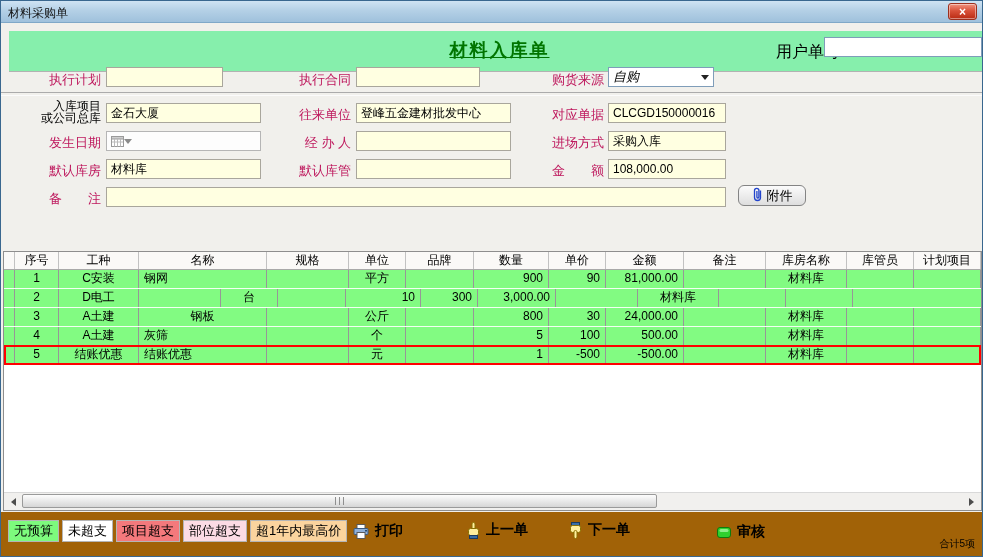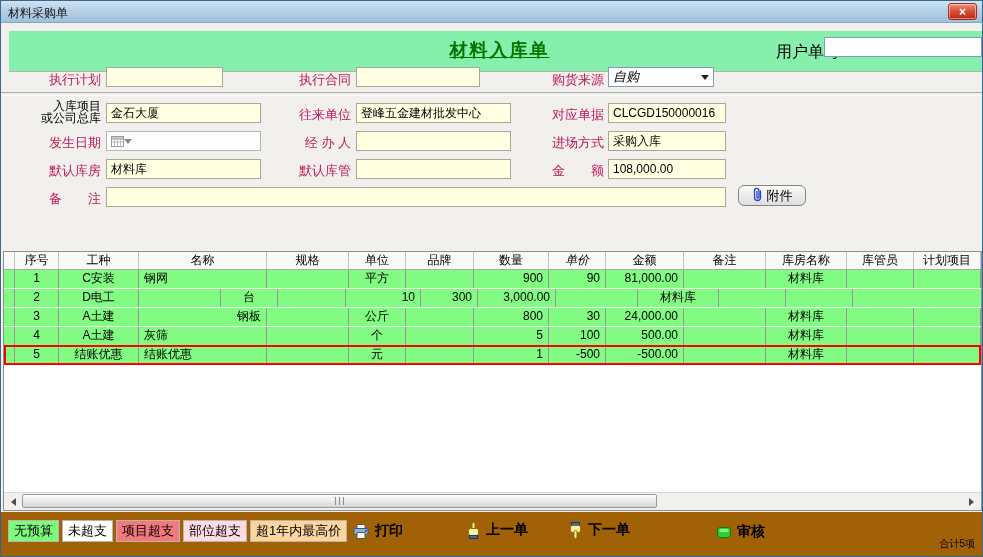--- a/index.html
+++ b/index.html
@@ -125,21 +125,21 @@
   <div class="grid">
     <div class="hrow">
         <div class="hcell" style="width: 11px;"></div>
         <div class="hcell" style="width: 44px;">序号</div>
         <div class="hcell" style="width: 80px;">工种</div>
         <div class="hcell" style="width: 128px;">名称</div>
         <div class="hcell" style="width: 82px;">规格</div>
         <div class="hcell" style="width: 57px;">单位</div>
         <div class="hcell" style="width: 68px;">品牌</div>
         <div class="hcell" style="width: 75px;">数量</div>
-        <div class="hcell" style="width: 57px; font-style: italic;">单价</div>
+        <div class="hcell" style="width: 57px;">单价</div>
         <div class="hcell" style="width: 78px;">金额</div>
         <div class="hcell" style="width: 82px;">备注</div>
         <div class="hcell" style="width: 81px;">库房名称</div>
         <div class="hcell" style="width: 67px;">库管员</div>
         <div class="hcell" style="width: 67px;">计划项目</div>
       </div>
     <div>
         <div class="trow">
           <div class="tcell" style="width: 11px; text-align: center;"></div>
           <div class="tcell" style="width: 44px; text-align: center;">1</div>
@@ -168,21 +168,21 @@
           <div class="tcell" style="width: 78px; text-align: right;">3,000.00</div>
           <div class="tcell" style="width: 82px; text-align: center;"></div>
           <div class="tcell" style="width: 81px; text-align: center;">材料库</div>
           <div class="tcell" style="width: 67px; text-align: center;"></div>
           <div class="tcell" style="width: 67px; text-align: center;"></div>
         </div>
         <div class="trow">
           <div class="tcell" style="width: 11px; text-align: center;"></div>
           <div class="tcell" style="width: 44px; text-align: center;">3</div>
           <div class="tcell" style="width: 80px; text-align: center;">A土建</div>
-          <div class="tcell" style="width: 128px; text-align: right;">钢板</div>
+          <div class="tcell" style="width: 128px; text-align: center;">钢板</div>
           <div class="tcell" style="width: 82px; text-align: center;"></div>
           <div class="tcell" style="width: 57px; text-align: center;">公斤</div>
           <div class="tcell" style="width: 68px; text-align: center;"></div>
           <div class="tcell" style="width: 75px; text-align: right;">800</div>
           <div class="tcell" style="width: 57px; text-align: right;">30</div>
           <div class="tcell" style="width: 78px; text-align: right;">24,000.00</div>
           <div class="tcell" style="width: 82px; text-align: center;"></div>
           <div class="tcell" style="width: 81px; text-align: center;">材料库</div>
           <div class="tcell" style="width: 67px; text-align: center;"></div>
           <div class="tcell" style="width: 67px; text-align: center;"></div>

